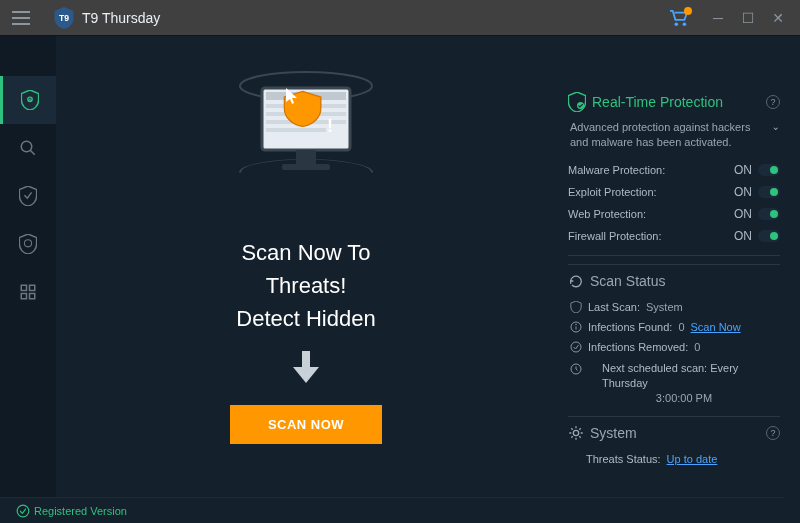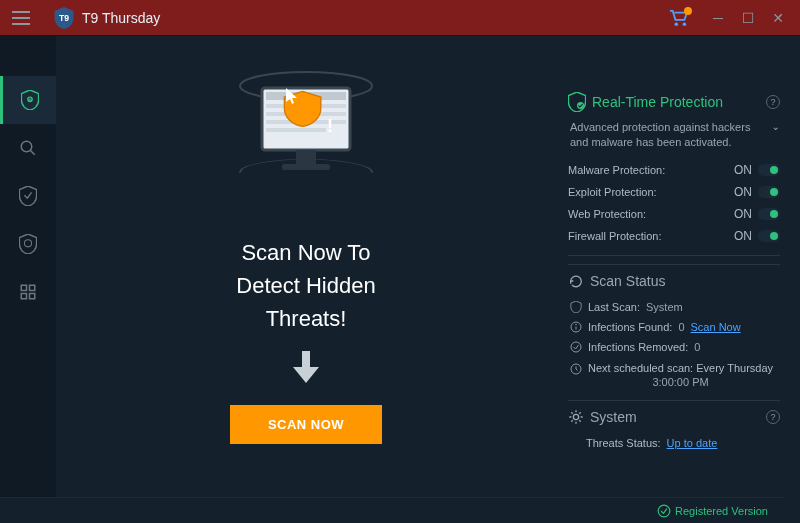--- a/index.html
+++ b/index.html
@@ -1,18 +1,18 @@
 <!DOCTYPE html>
 <html><head>
 <meta charset="utf-8">
 <style>
 * { margin: 0; padding: 0; box-sizing: border-box; font-family: "Segoe UI", Arial, sans-serif; }
 body { width: 800px; height: 523px; background: #14202b; color: #c8d0d8; overflow: hidden; position: relative; }
 
-.titlebar { height: 36px; display: flex; align-items: center; padding: 0 8px; background: #7f1d1d; border-bottom: 1px solid #0d1620; }
+.titlebar { height: 36px; display: flex; align-items: center; padding: 0 8px; background: #404040; border-bottom: 1px solid #0d1620; }
 .hamburger { width: 26px; height: 26px; display: flex; flex-direction: column; justify-content: center; gap: 4px; padding: 4px; margin-right: 20px; cursor: pointer; }
 .hamburger span { height: 2px; background: #8a96a0; }
 .logo-badge { width: 20px; height: 22px; margin-right: 8px; }
 .app-title { color: #e8eef4; font-size: 14px; font-weight: 500; }
 .titlebar-right { margin-left: auto; display: flex; align-items: center; gap: 2px; }
 .cart-icon { width: 22px; height: 18px; margin-right: 12px; position: relative; cursor: pointer; }
 .cart-dot { position: absolute; top: -2px; right: -2px; width: 8px; height: 8px; background: #ff9800; border-radius: 50%; }
 .ctrl-btn { width: 28px; height: 28px; display: flex; align-items: center; justify-content: center; color: #8a96a0; cursor: pointer; font-size: 14px; }
 
 .main { display: flex; height: calc(100% - 36px - 26px); }
@@ -42,24 +42,24 @@
 .switch { width: 22px; height: 12px; background: #1a2a38; border-radius: 6px; position: relative; cursor: pointer; }
 .switch::after { content: ""; width: 8px; height: 8px; background: #2ec27e; border-radius: 50%; position: absolute; right: 2px; top: 2px; }
 .divider { height: 1px; background: #2a3642; margin: 8px 0; }
 .detections { color: #2ec27e; font-size: 11px; padding: 2px 0; }
 .detections .count { color: #ff9800; }
 .status-row { display: flex; align-items: center; padding: 4px 0 4px 2px; color: #9aa6b0; gap: 6px; }
 .status-row .lbl { color: #b0bac4; }
 .link { color: #4aa3ff; text-decoration: underline; cursor: pointer; }
 .status-icon { width: 12px; height: 12px; flex-shrink: 0; }
 .next-scan { display: flex; gap: 6px; padding: 4px 0 4px 2px; }
-.next-scan-text { color: #b0bac4; line-height: 1.4; }
+.next-scan-text { color: #b0bac4; line-height: 1.4; margin-left: 14px; }
 .next-scan-time { color: #9aa6b0; text-align: center; }
 
-.footer { position: absolute; bottom: 0; left: 0; right: 16px; height: 26px; display: flex; align-items: center; justify-content: flex-end; padding: 0 16px; border-top: 1px solid #1a2a38; font-size: 11px; color: #2ec27e; margin-top: 15px; }
+.footer { position: absolute; bottom: 0; left: 0; right: 16px; height: 26px; display: flex; align-items: center; justify-content: flex-start; padding: 0 16px; border-top: 1px solid #1a2a38; font-size: 11px; color: #2ec27e; margin-top: 15px; }
 .footer svg { margin-right: 4px; }
 </style>
 </head>
 <body>
 
 <div class="titlebar">
   <div class="hamburger">
     <span></span>
       <span></span>
       <span></span>
@@ -139,22 +139,22 @@
         <text x="104" y="64" text-anchor="middle" font-size="18" fill="#fff" font-weight="bold">!</text>
       </svg>
       <div class="cursor">
         <svg width="12" height="16" viewBox="0 0 12 16">
             <path d="M0 0 L0 14 L4 11 L6 16 L8 15 L6 10 L11 10 Z" fill="#fff"></path>
           </svg>
       </div>
     </div>
     <div class="scan-heading">
       <div>Scan Now To</div>
+      <div>Threats!</div>
       <div>Detect Hidden</div>
-      <div>Threats!</div>
     </div>
     <div class="arrow-down">
       <svg width="26" height="32" viewBox="0 0 26 32">
           <path d="M9 0 H17 V16 H26 L13 32 L0 16 H9 Z" fill="#c8d0d8"></path>
         </svg>
     </div>
     <button class="scan-btn">SCAN NOW</button>
   </div>
 
   <div class="right-panel">

